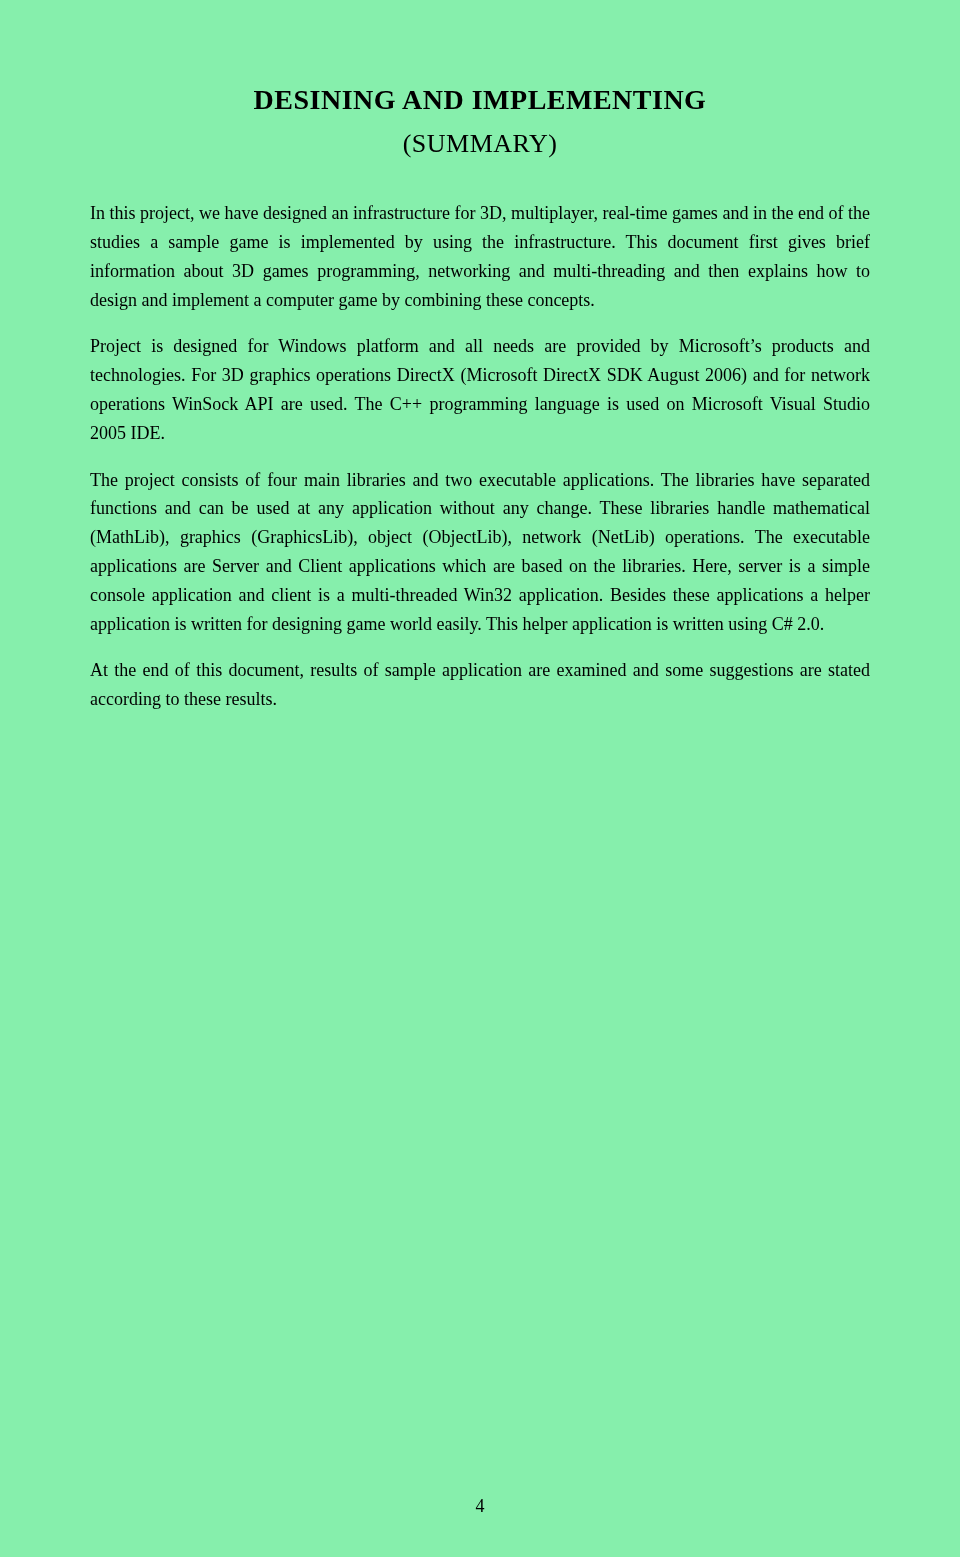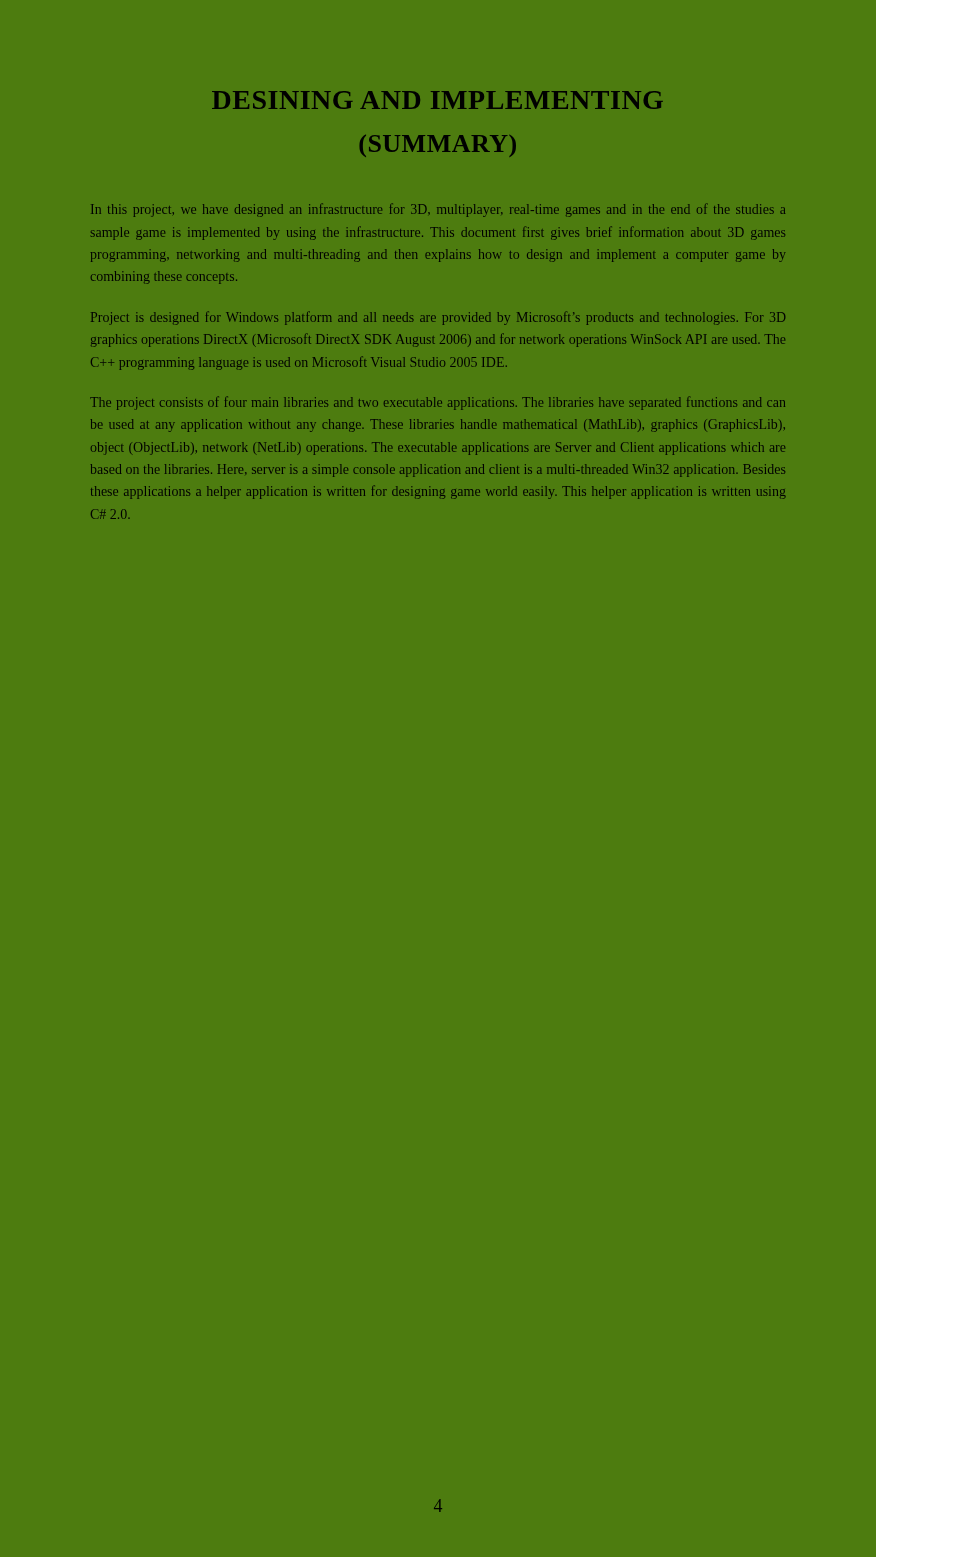--- a/index.html
+++ b/index.html
@@ -11,51 +11,51 @@
     body {
       background: #ffffff;
       font-family: "Times New Roman", Times, serif;
       color: #000000;
       width: 960px;
       min-height: 1557px;
       position: relative;
     }
 
     .page {
-      width: 876px;
+      width: 960px;
       min-height: 1557px;
-      background: #4d7c0f;
+      background: #86efac;
       padding: 80px 90px 80px 90px;
       position: relative;
     }
 
     .title-section {
       text-align: center;
       margin-bottom: 40px;
     }
 
     .main-title {
       font-size: 28px;
       font-weight: bold;
       text-transform: uppercase;
       line-height: 1.4;
       margin-bottom: 10px;
       letter-spacing: 0.5px;
     }
 
     .subtitle {
       font-size: 26px;
-      font-weight: bold;
+      font-weight: normal;
       text-transform: uppercase;
       margin-bottom: 30px;
       letter-spacing: 0.5px;
     }
 
     .body-text {
-      font-size: 14px;
+      font-size: 18px;
       line-height: 1.6;
       text-align: justify;
       margin-bottom: 18px;
     }
 
     .page-number {
       position: absolute;
       bottom: 40px;
       left: 50%;
       transform: translateX(-50%);
@@ -71,16 +71,17 @@
   <div class="title-section">
     <div class="main-title">
       <div>DESINING AND IMPLEMENTING</div>
     </div>
     <div class="subtitle">(SUMMARY)</div>
   </div>
 
   <p class="body-text">In this project, we have designed an infrastructure for 3D, multiplayer, real-time games and in the end of the studies a sample game is implemented by using the infrastructure. This document first gives brief information about 3D games programming, networking and multi-threading and then explains how to design and implement a computer game by combining these concepts.</p>
   <p class="body-text">Project is designed for Windows platform and all needs are provided by Microsoft’s products and technologies. For 3D graphics operations DirectX (Microsoft DirectX SDK August 2006) and for network operations WinSock API are used. The C++ programming language is used on Microsoft Visual Studio 2005 IDE.</p>
   <p class="body-text">The project consists of four main libraries and two executable applications. The libraries have separated functions and can be used at any application without any change. These libraries handle mathematical (MathLib), graphics (GraphicsLib), object (ObjectLib), network (NetLib) operations. The executable applications are Server and Client applications which are based on the libraries. Here, server is a simple console application and client is a multi-threaded Win32 application. Besides these applications a helper application is written for designing game world easily. This helper application is written using C# 2.0.</p>
+  <p class="body-text">At the end of this document, results of sample application are examined and some suggestions are stated according to these results.</p>
 
   <div class="page-number">4</div>
 
 </div>
 
 </body></html>

